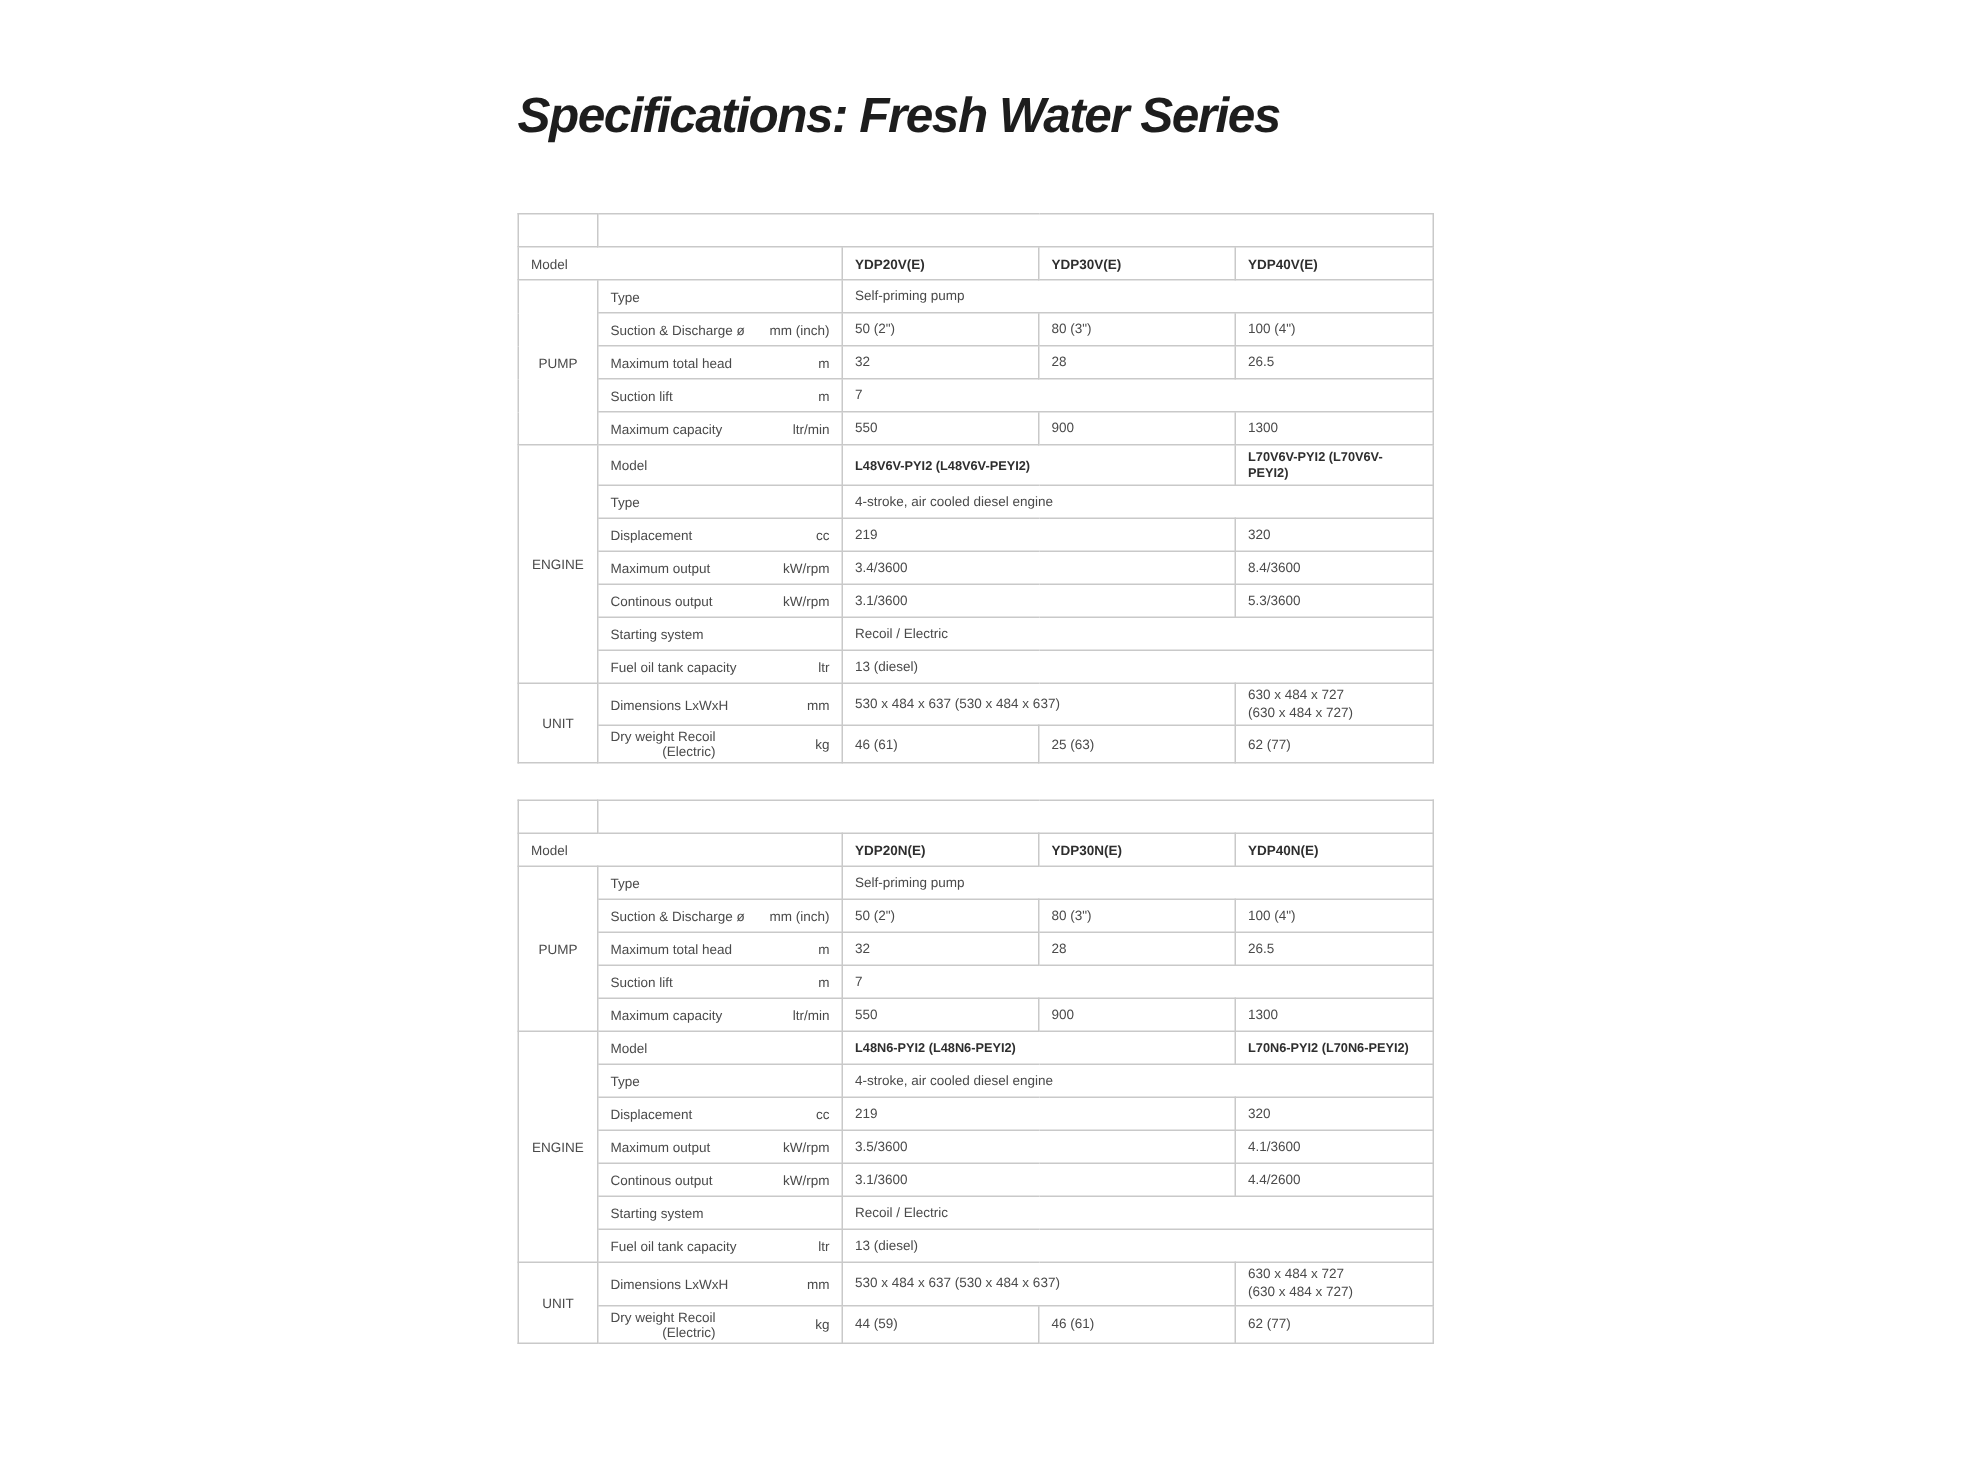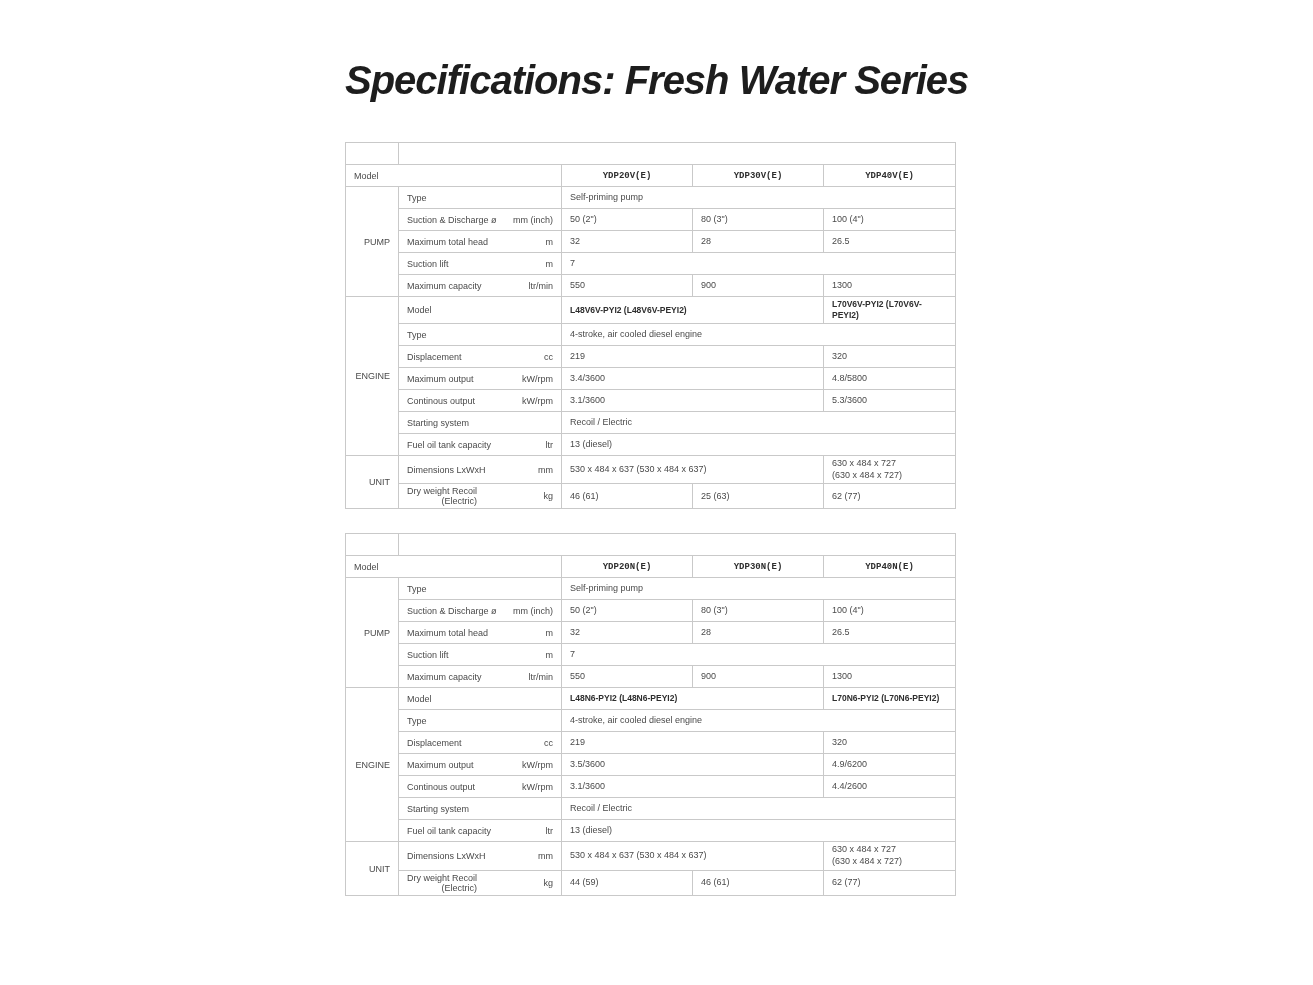--- a/index.html
+++ b/index.html
@@ -9,21 +9,21 @@
     height: 985px;
     background: #ffffff;
     font-family: "Liberation Sans", sans-serif;
     overflow: hidden;
   }
   .title {
     position: absolute;
     left: 345px;
     top: 58px;
     margin: 0;
-    font-size: 40px;
+    font-size: 33px;
     font-weight: bold;
     font-style: italic;
     color: #1d1d1d;
     letter-spacing: -1px;
     white-space: nowrap;
   }
   .tables {
     position: absolute;
     left: 345px;
     top: 118px;
@@ -54,26 +54,25 @@
   td.banner-main {
     background: #d92140;
     border-color: #d92140;
     color: #ffffff;
     font-weight: bold;
     font-size: 10.5px;
     letter-spacing: 0.2px;
   }
   td.model-label { text-align: left; }
   td.model-name {
-    text-align: center;
+    text-align: left;
     font-weight: bold;
     color: #2e2e2e;
-    font-family: Liberation Mono, monospace;
-  }
-  td.section-cell { text-align: right; }
+  }
+  td.section-cell { text-align: center; }
   td.shaded { background: #e7e7e7; }
   .param-wrap {
     display: flex;
     justify-content: space-between;
     align-items: center;
     gap: 4px;
   }
   .param-label { white-space: pre-line; text-align: right; }
   .param-unit { text-align: left; white-space: nowrap; }
   td.value-cell { white-space: pre-line; line-height: 1.3; }
@@ -191,21 +190,21 @@
             <td class="value-cell" colspan="1">320</td>
           </tr>
           <tr>
             <td class="param-cell shaded">
               <div class="param-wrap">
                 <span class="param-label">Maximum output</span>
                 <span class="param-unit">kW/rpm</span>
               </div>
             </td>
             <td class="value-cell shaded" colspan="2">3.4/3600</td>
-            <td class="value-cell shaded" colspan="1">4.8/5800</td>
+            <td class="value-cell shaded" colspan="1">8.4/3600</td>
           </tr>
           <tr>
             <td class="param-cell">
               <div class="param-wrap">
                 <span class="param-label">Continous output</span>
                 <span class="param-unit">kW/rpm</span>
               </div>
             </td>
             <td class="value-cell" colspan="2">3.1/3600</td>
             <td class="value-cell" colspan="1">5.3/3600</td>
@@ -356,21 +355,21 @@
             <td class="value-cell" colspan="1">320</td>
           </tr>
           <tr>
             <td class="param-cell shaded">
               <div class="param-wrap">
                 <span class="param-label">Maximum output</span>
                 <span class="param-unit">kW/rpm</span>
               </div>
             </td>
             <td class="value-cell shaded" colspan="2">3.5/3600</td>
-            <td class="value-cell shaded" colspan="1">4.9/6200</td>
+            <td class="value-cell shaded" colspan="1">4.1/3600</td>
           </tr>
           <tr>
             <td class="param-cell">
               <div class="param-wrap">
                 <span class="param-label">Continous output</span>
                 <span class="param-unit">kW/rpm</span>
               </div>
             </td>
             <td class="value-cell" colspan="2">3.1/3600</td>
             <td class="value-cell" colspan="1">4.4/2600</td>

